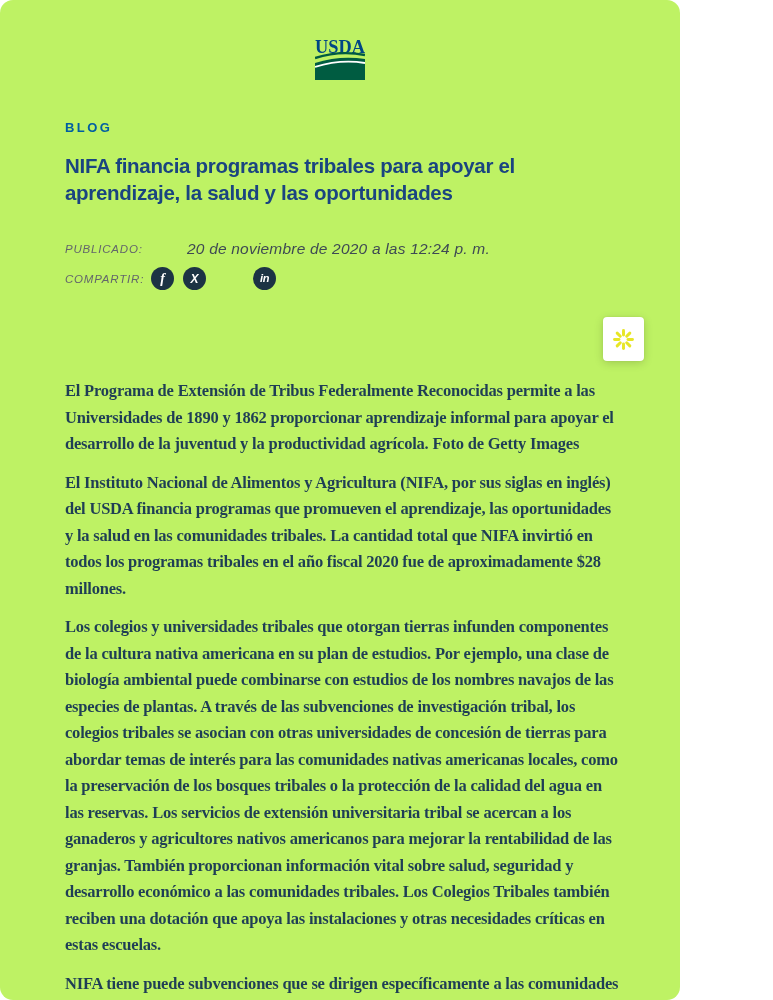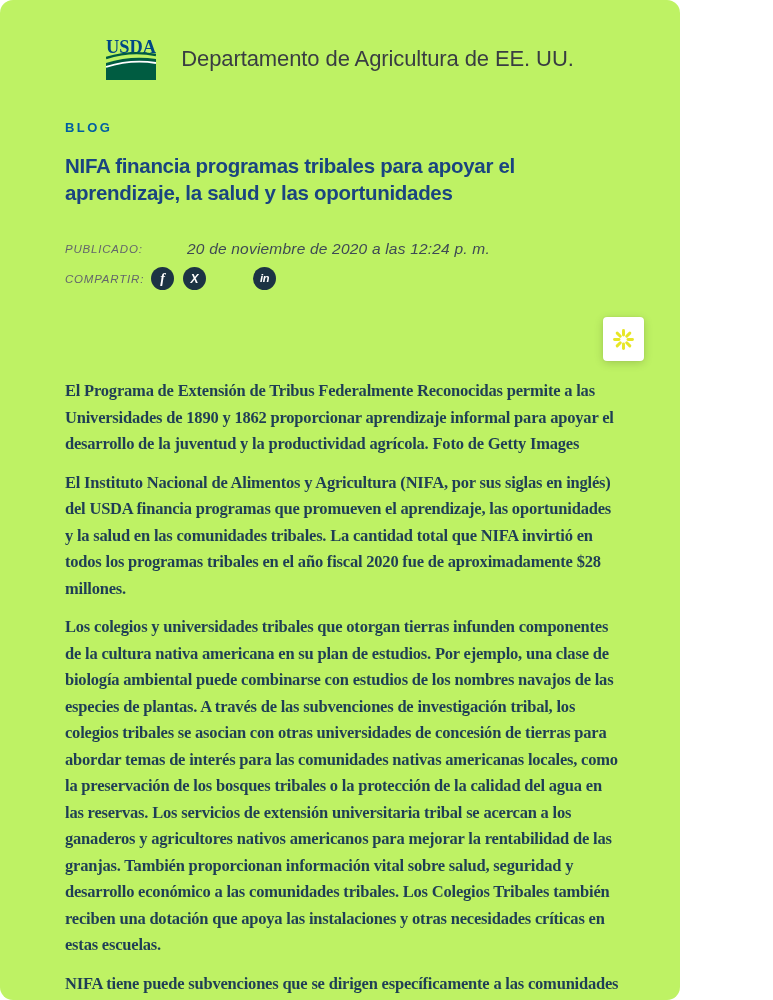--- a/index.html
+++ b/index.html
@@ -86,21 +86,20 @@
 
 <div class="page">
 
   <a class="site-header" href="#">
     <svg class="usda-logo" viewBox="0 0 50 42" xmlns="http://www.w3.org/2000/svg" aria-hidden="true">
       <text x="0" y="15" textLength="50" lengthAdjust="spacingAndGlyphs" font-family="Liberation Serif, serif" font-weight="bold" font-size="18" fill="#004785">USDA</text>
       <path d="M0 20 Q 25 12 50 17" stroke="#005c41" stroke-width="2.4" fill="none"></path>
       <path d="M0 25 Q 25 17 50 21 L50 42 L0 42 Z" fill="#005c41"></path>
       <path d="M0 29 Q 25 21 50 25" stroke="#ffffff" stroke-width="1.8" fill="none"></path>
     </svg>
-    <span class="agency-name">Departamento de Agricultura de EE. UU.</span>
   </a>
 
   <div class="main-col">
 
     
     <a class="eyebrow" href="#">BLOG</a>
 
     
     <h1 class="article-title">NIFA financia programas tribales para apoyar el aprendizaje, la salud y las oportunidades</h1>
 

